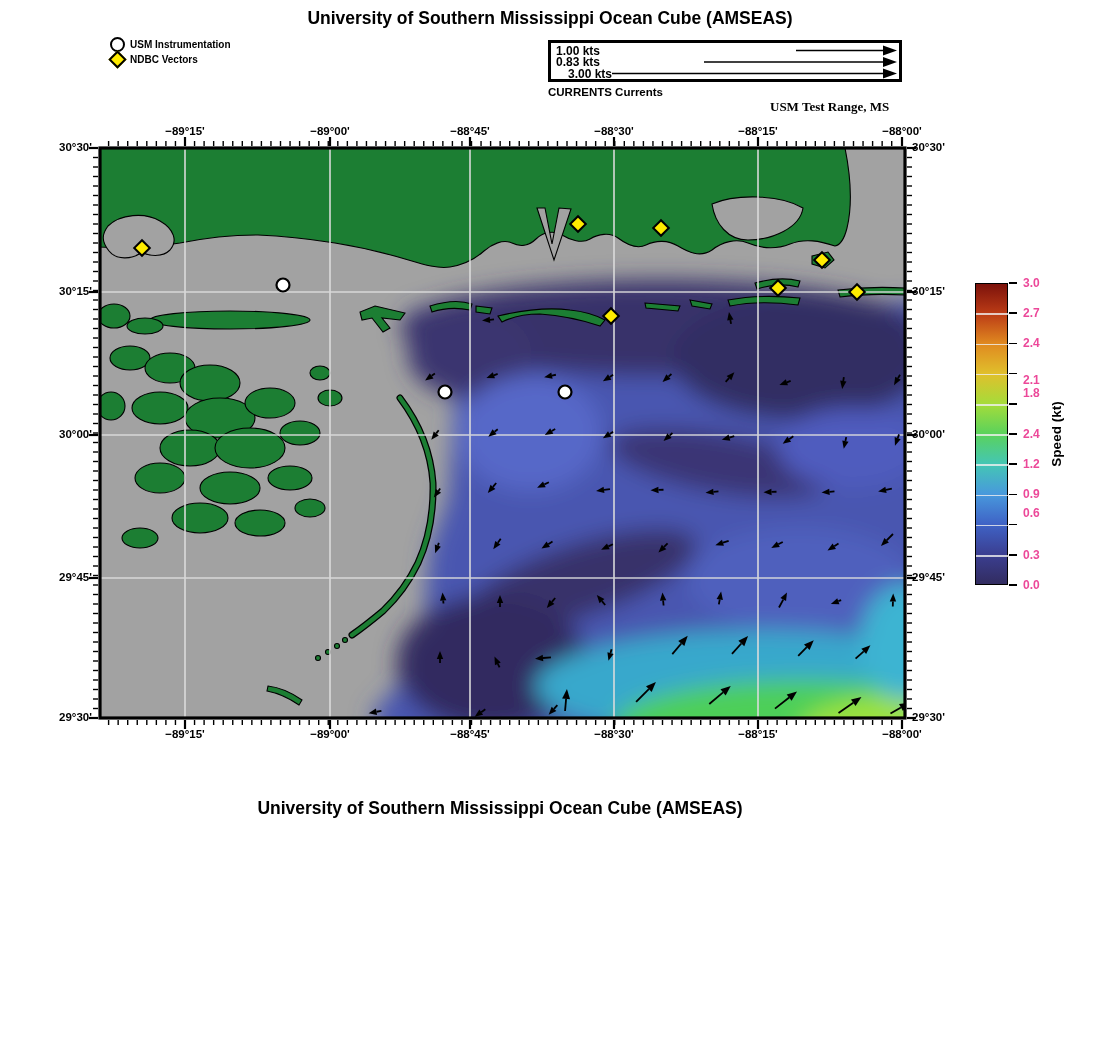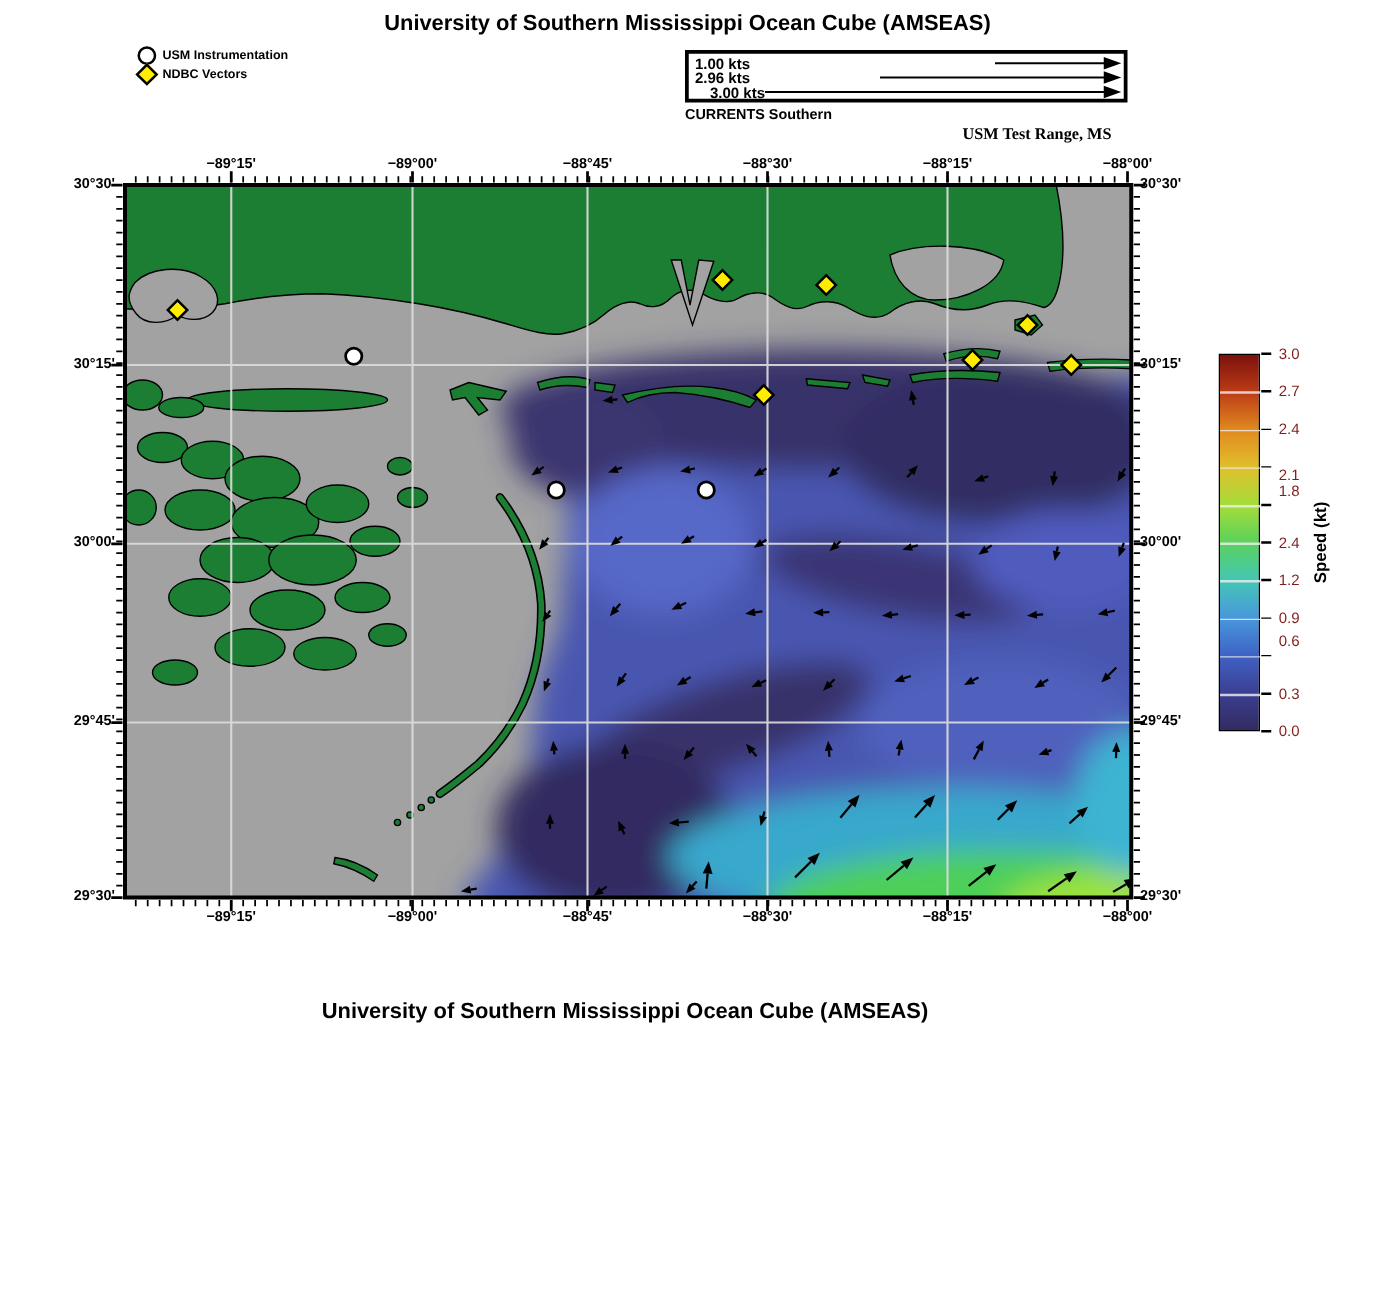--- a/index.html
+++ b/index.html
@@ -18,21 +18,21 @@
   #vector-box{border:3px solid #000;background:#fff;width:348px;height:36px;text-align:right;}
   .vec-label{position:absolute;left:5px;font-weight:bold;font-size:12px;line-height:12px;color:#000;}
   .vec-caption{font-weight:bold;font-size:11.5px;color:#000;}
   .axis-label-x{width:70px;margin-left:-35px;text-align:center;font-size:11.5px;font-weight:bold;color:#000;}
   .axis-label-y-left{width:60px;text-align:right;font-size:11.5px;font-weight:bold;color:#000;}
   .axis-label-y-right{width:60px;text-align:left;font-size:11.5px;font-weight:bold;color:#000;}
   #colorbar-wrap{width:120px;height:320px;}
   #colorbar{position:absolute;left:0;top:0;width:33px;height:302px;border:1.6px solid #000;box-sizing:border-box;}
   .cb-line{position:absolute;left:0;width:33px;height:1.6px;background:rgba(240,240,240,0.8);}
   .cb-tick{position:absolute;left:34px;width:8px;height:1.6px;background:#000;}
-  .cb-ticklabel{position:absolute;left:48px;width:40px;font-size:12px;font-weight:normal;color:#7f1d1d;}
+  .cb-ticklabel{position:absolute;left:48px;width:40px;font-size:12px;font-weight:bold;color:#ec4899;}
   .cb-label{font-weight:bold;font-size:13.5px;white-space:nowrap;color:#000;
             transform:translate(-50%,-50%) rotate(-90deg);}
 </style>
 </head>
 <body>
 
 <div id="page">
 
   <div class="abs title" style="top:8px;left:0;">University of Southern Mississippi Ocean Cube (AMSEAS)</div>
 
@@ -42,32 +42,32 @@
       <div class="legend-label">USM Instrumentation</div>
     </div>
     <div class="legend-row">
       <div class="sym-diamond"></div>
       <div class="legend-label">NDBC Vectors</div>
     </div>
   </div>
 
   <div class="abs" id="vector-box" style="left:548px;top:40px;">
     <div class="vec-label" style="top:2px;">1.00 kts</div>
-    <div class="vec-label" style="top:13px;">2.96 kts</div>
+    <div class="vec-label" style="top:13px;">0.83 kts</div>
     <div class="vec-label" style="top:24.5px;margin-left:12px;">3.00 kts</div>
     <svg id="vector-box-svg" width="348" height="36">
         <line x1="245" y1="7.5" x2="334" y2="7.5" stroke="#000" stroke-width="1.6"></line>
         <polygon points="346,7.5 332,2.5 332,12.5" fill="#000"></polygon>
         <line x1="153" y1="19" x2="334" y2="19" stroke="#000" stroke-width="1.6"></line>
         <polygon points="346,19 332,14 332,24" fill="#000"></polygon>
         <line x1="61" y1="30.5" x2="334" y2="30.5" stroke="#000" stroke-width="1.6"></line>
         <polygon points="346,30.5 332,25.5 332,35.5" fill="#000"></polygon>
       </svg>
   </div>
-  <div class="abs vec-caption" style="left:548px;top:86px;">CURRENTS Southern</div>
+  <div class="abs vec-caption" style="left:548px;top:86px;">CURRENTS Currents</div>
 
   <div class="abs region-label" style="left:770px;top:99px;">USM Test Range, MS</div>
 
   <svg id="map-svg" class="abs" style="left:85px;top:133px;" width="835" height="600" viewBox="-15 -15 835 600">
     <defs>
       <filter id="fblur" x="-10%" y="-10%" width="120%" height="120%">
         <feGaussianBlur stdDeviation="11"></feGaussianBlur>
       </filter>
       <clipPath id="mapclip">
           <rect x="0" y="0" width="805" height="570"></rect>

